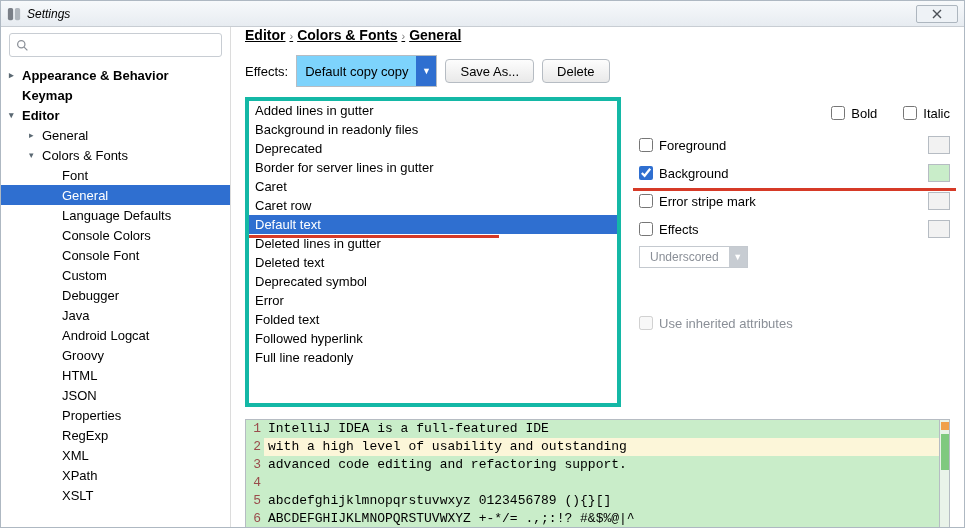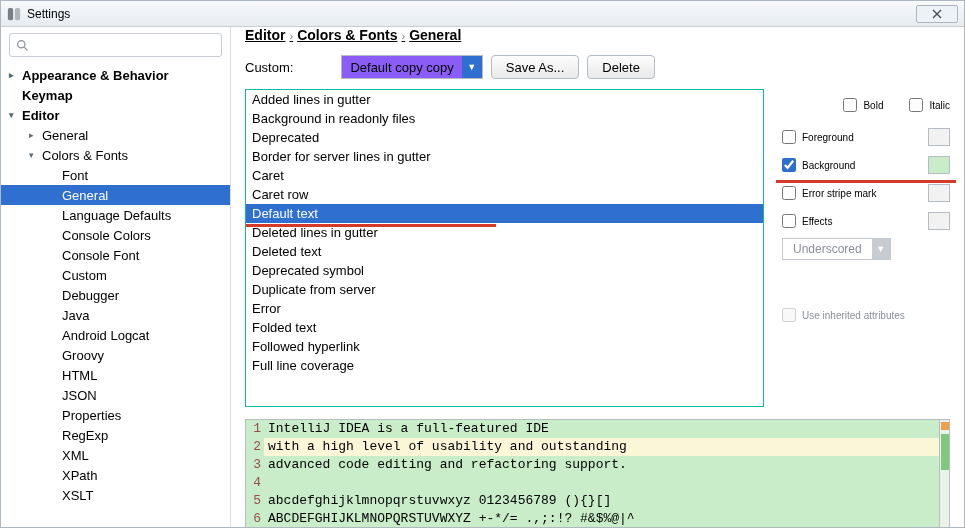--- a/index.html
+++ b/index.html
@@ -22,20 +22,21 @@
     border-bottom: 1px solid #c8cdd3;
   }
   .titlebar .logo {
     width: 14px; height: 14px;
     margin-right: 6px;
     display: inline-block;
   }
   .titlebar .title {
     flex: 1;
     font-size: 12px;
+    font-style: italic;
   }
   .titlebar .close {
     width: 42px; height: 18px;
     border: 1px solid #adb6bf;
     border-radius: 2px;
     background: #eef2f6;
     display: flex; align-items: center; justify-content: center;
     font-size: 12px; color: #333;
   }
   .main {
@@ -121,23 +122,22 @@
     display: flex;
     align-items: center;
     gap: 8px;
     padding: 4px 14px 10px 14px;
   }
   .schemerow label { font-size: 13px; }
   .combo {
     display: inline-flex;
     align-items: center;
     border: 1px solid #b6bcc3;
-    height: 24px;
-    background: #8b5cf6;
-    margin-left: 40px;
+    height: 32px;
+    background: #7dd3fc;
   }
   .combo .combo-text {
     padding: 0 8px;
     font-size: 13px;
   }
   .combo .combo-btn {
     width: 20px; height: 100%;
     background: #2f6fd0;
     color: #fff;
     display: flex; align-items: center; justify-content: center;
@@ -153,22 +153,22 @@
     cursor: pointer;
   }
   .contentrow {
     display: flex;
     flex: 1;
     padding: 0 14px;
     gap: 18px;
     min-height: 0;
   }
   .listpanel {
-    width: 519px;
-    border: 1px solid #14b8a6;
+    width: 376px;
+    border: 4px solid #14b8a6;
     background: #fff;
     overflow-y: auto;
     overflow-x: hidden;
   }
   .listpanel .li {
     height: 19px;
     display: flex;
     align-items: center;
     padding: 0 6px;
     font-size: 13px;
@@ -195,21 +195,21 @@
     align-items: center;
     height: 28px;
     gap: 6px;
   }
   .proprow.toprow { margin-bottom: 4px; }
   .proprow.toprow .spacer { flex: 1; }
   .proprow input[type=checkbox] {
     width: 14px; height: 14px;
     accent-color: #2f6fd0;
   }
-  .proprow .label { font-size: 10px; }
+  .proprow .label { font-size: 13px; }
   .swatch {
     width: 22px; height: 18px;
     border: 1px solid #b6bcc3;
     margin-left: auto;
   }
   .swatch.green { background: #c9edc9; }
   .swatch.empty { background: #f2f2f2; }
   .underline-bg {
     position: relative;
   }
@@ -398,46 +398,45 @@
         </div>
       </div>
   </div>
 
   <div class="rightpane">
     <div class="breadcrumb">
       <span>Editor</span><span class="sep">›</span><span>Colors &amp; Fonts</span><span class="sep">›</span><span>General</span>
     </div>
 
     <div class="schemerow">
-      <label>Custom:</label>
+      <label>Effects:</label>
       <div class="combo">
         <span class="combo-text">Default copy copy</span>
         <span class="combo-btn">▼</span>
       </div>
       <button class="btn">Save As...</button>
       <button class="btn">Delete</button>
     </div>
 
     <div class="contentrow">
       <div class="listpanel" id="list">
           <div class="li">Added lines in gutter</div>
           <div class="li">Background in readonly files</div>
           <div class="li">Deprecated</div>
           <div class="li">Border for server lines in gutter</div>
           <div class="li">Caret</div>
           <div class="li">Caret row</div>
           <div class="li selected">Default text</div>
           <div class="li">Deleted lines in gutter</div>
           <div class="li">Deleted text</div>
           <div class="li">Deprecated symbol</div>
-          <div class="li">Duplicate from server</div>
           <div class="li">Error</div>
           <div class="li">Folded text</div>
           <div class="li">Followed hyperlink</div>
-          <div class="li">Full line coverage</div>
+          <div class="li">Full line readonly</div>
         </div>
 
       <div class="propspanel">
         <div class="proprow toprow">
           <span class="spacer"></span>
           <input type="checkbox" style="">
           <span class="label">Bold</span>
           <span style="width:14px"></span>
           <input type="checkbox" style="">
           <span class="label">Italic</span>

